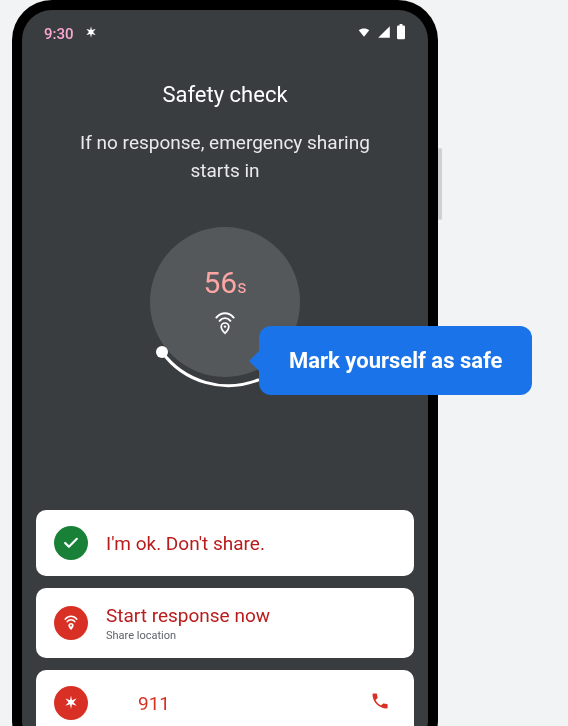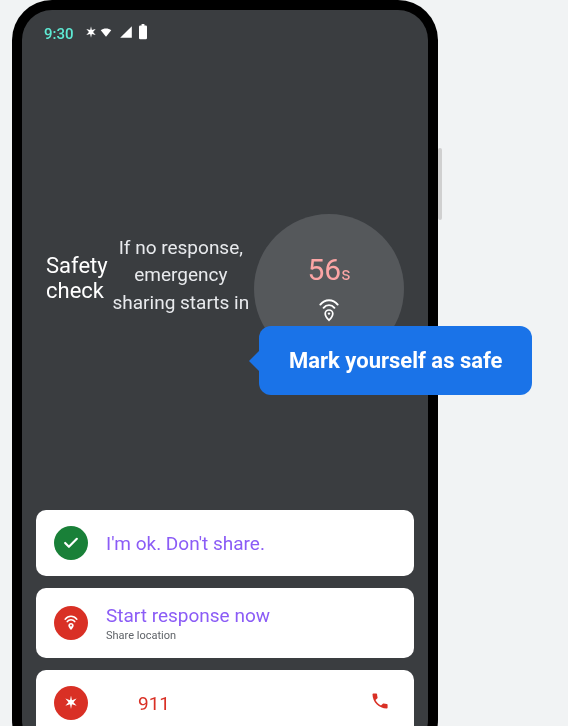--- a/index.html
+++ b/index.html
@@ -35,34 +35,34 @@
     height: 100%;
     background: #3a3d40;
     border-radius: 30px;
     overflow: hidden;
     position: relative;
     display: flex;
     flex-direction: column;
   }
   .status-bar {
     display: flex;
-    justify-content: flex-start;
+    justify-content: space-between;
     align-items: center;
     padding: 12px 22px 0 22px;
-    color: #5eead4;
+    color: #f9a8d4;
     font-size: 15px;
     font-weight: 500;
     height: 36px;
   }
   .status-left { display: flex; align-items: center; gap: 10px; }
   .status-right { display: flex; align-items: center; gap: 4px; }
   .content {
     flex: 1;
     display: flex;
-    flex-direction: row;
+    flex-direction: column;
     align-items: center;
     padding: 36px 24px 0 24px;
   }
   .title {
     color: #fff;
     font-size: 22px;
     font-weight: 400;
     margin-bottom: 22px;
   }
   .subtitle {
@@ -133,21 +133,21 @@
     flex-shrink: 0;
     display: flex;
     align-items: center;
     justify-content: center;
   }
   .icon-green { background: #198038; }
   .icon-red { background: #d93025; }
   .card-text { flex: 1; }
   .card-title {
     font-size: 19px;
-    color: #8b5cf6;
+    color: #b91c1c;
     font-weight: 400;
   }
   .card-sub {
     font-size: 11px;
     color: #5f6368;
     margin-top: 2px;
   }
   .card-911 .card-title { color: #d93025; margin-left: 32px; }
   .phone-icon-right {
     color: #d93025;

